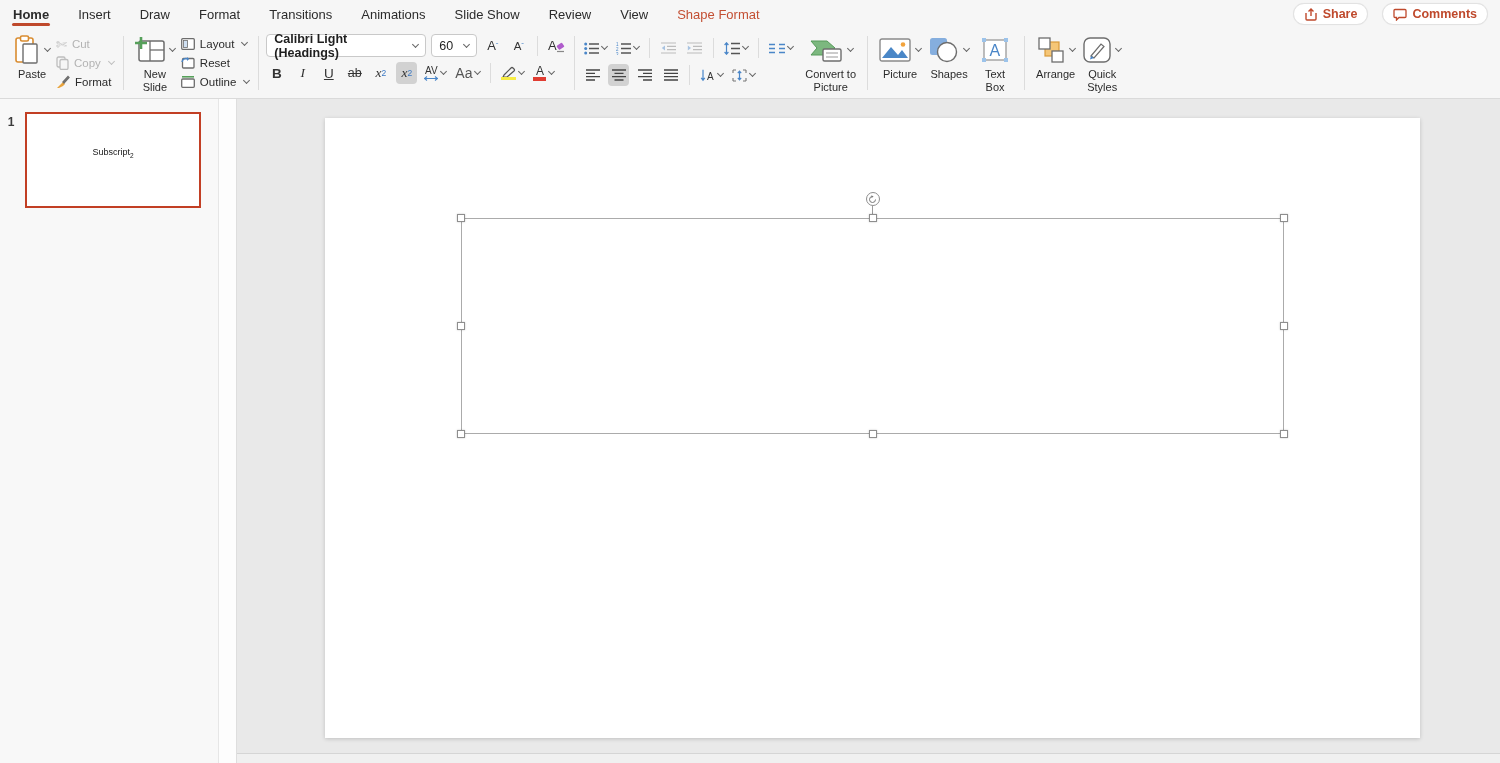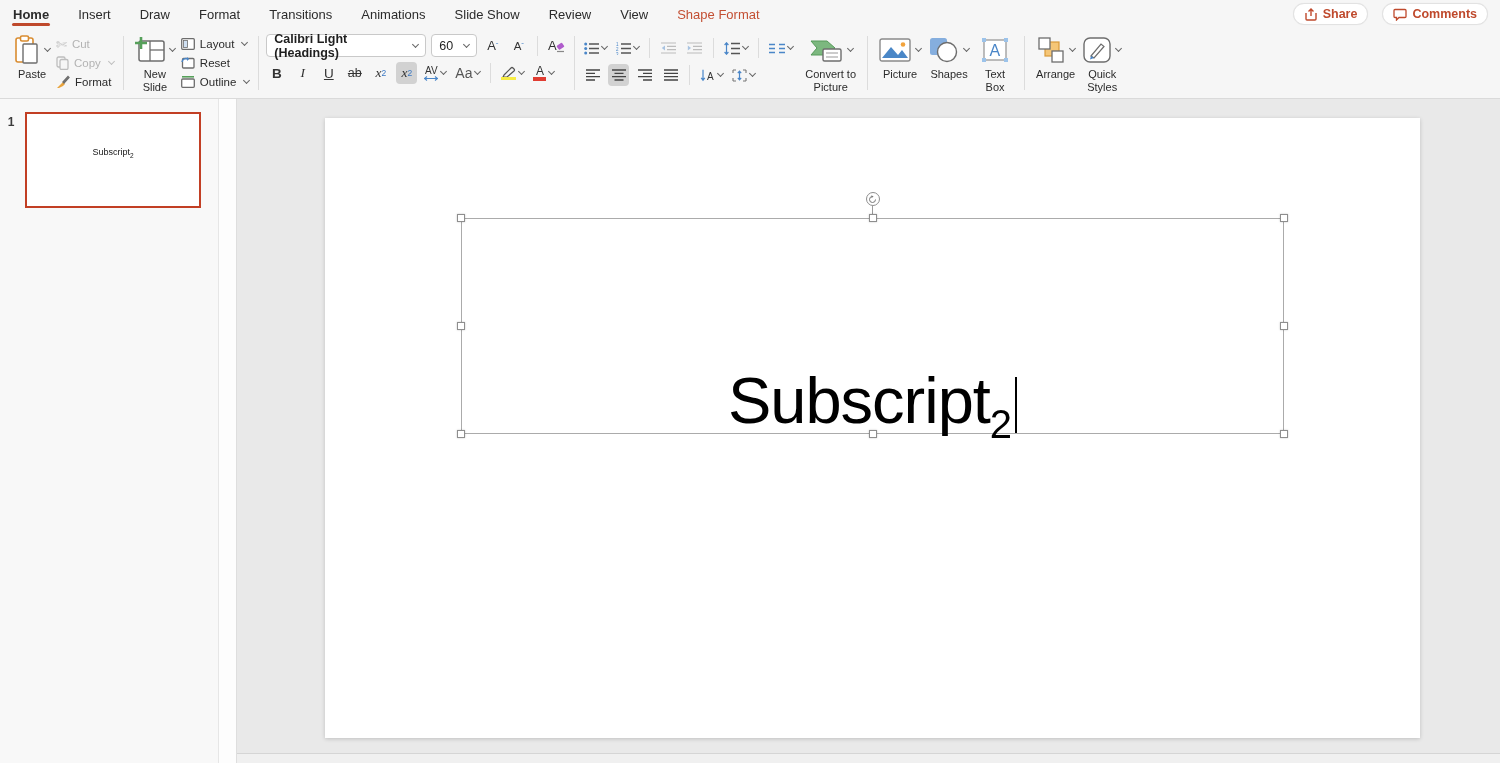--- a/index.html
+++ b/index.html
@@ -494,23 +494,20 @@
               </svg>
           </span>
           <span class="handle h-nw"></span>
           <span class="handle h-n"></span>
           <span class="handle h-ne"></span>
           <span class="handle h-w"></span>
           <span class="handle h-e"></span>
           <span class="handle h-sw"></span>
           <span class="handle h-s"></span>
           <span class="handle h-se"></span>
-          <div class="slidetext">
-            <span>Subscript</span><span class="sub">2</span><span class="cursor"></span>
-          </div>
         </div>
       </div>
       <div class="canvas-line"></div>
       <div class="canvas-bottom"></div>
     </main>
   </div>
 
 </div>
 
 </body></html>

